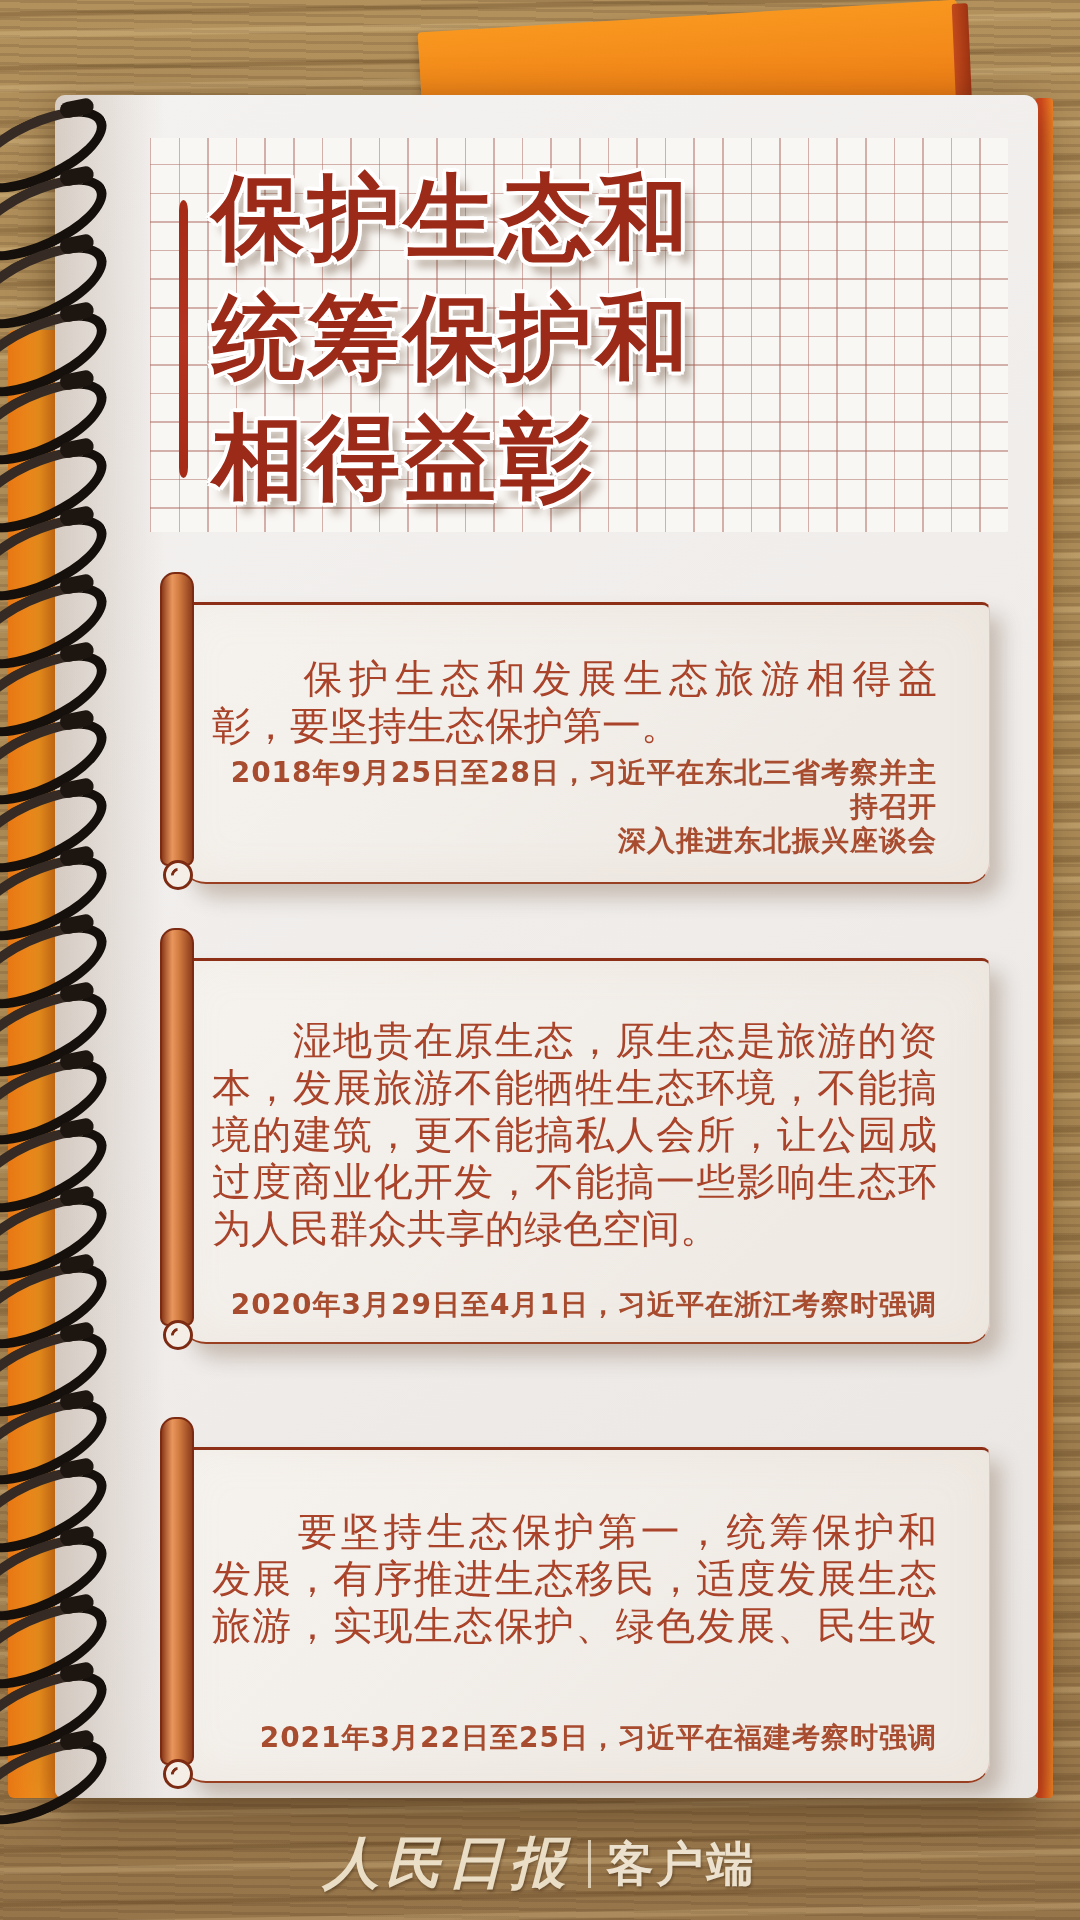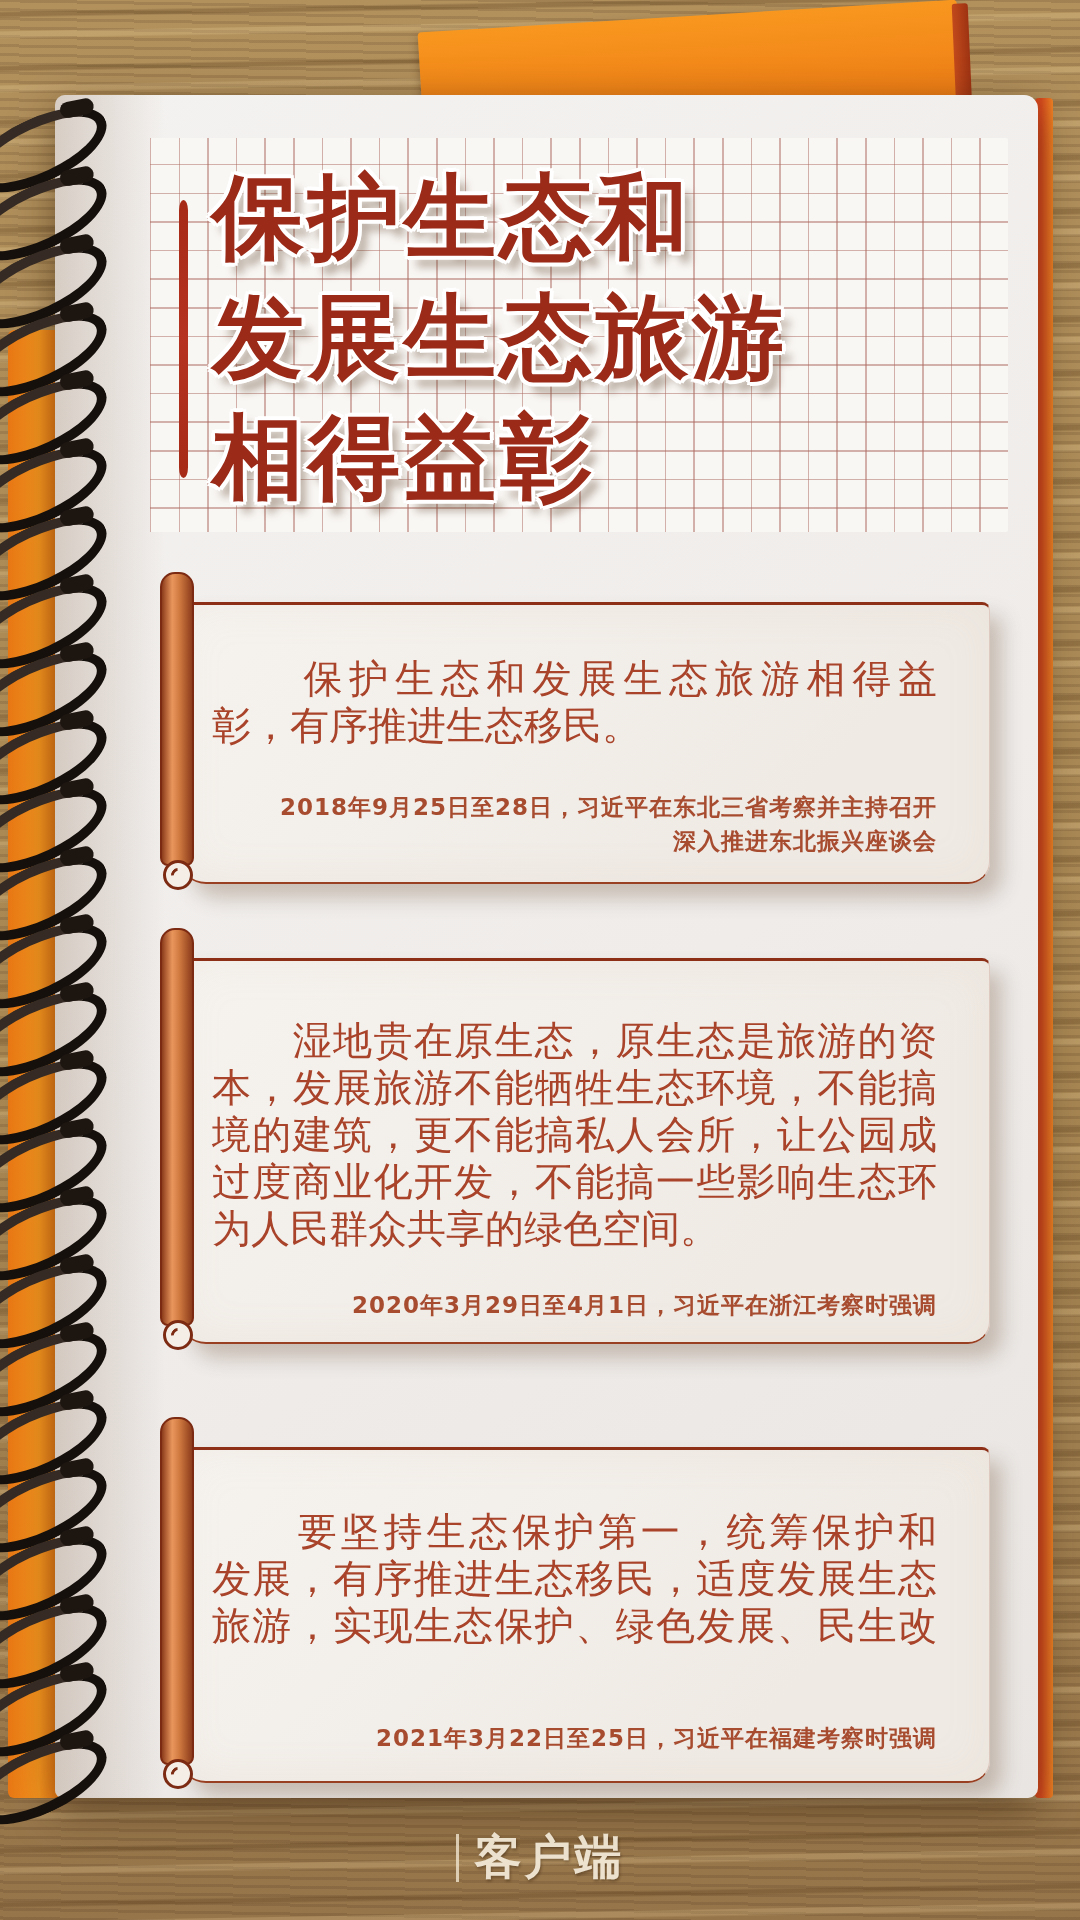--- a/index.html
+++ b/index.html
@@ -62,21 +62,21 @@
     border:2px solid #7c2a12;border-radius:15px 15px 8px 8px;z-index:3;}
   .curl{position:absolute;left:3px;bottom:2px;width:24px;height:24px;background:#f4eee7;
     border:3px solid #7c2a12;border-radius:50%;z-index:4;}
   .curl::after{content:'';position:absolute;inset:5px;border:3px solid transparent;
     border-left-color:#7c2a12;border-radius:50%;transform:rotate(40deg);}
   .quote{position:absolute;left:32px;right:52px;font-weight:400;color:#a9432a;
     font-size:39px;line-height:47px;letter-spacing:0;}
   .quote .ln{text-align:justify;text-align-last:justify;}
   .quote .ln.last{text-align-last:left;}
   .attr{position:absolute;right:52px;left:32px;font-weight:700;color:#a84c30;
-    font-size:23px;line-height:34px;letter-spacing:1px;}
+    font-size:28px;line-height:34px;letter-spacing:1px;}
   .attr .ln{text-align:right;}
   .c1 .quote{top:50px;} .c1 .attr{bottom:24px;}
   .c2 .quote{top:56px;} .c2 .attr{bottom:20px;}
   .c3 .quote{top:58px;} .c3 .attr{bottom:26px;margin-top:39px;}
   
   .footer{position:absolute;left:0;right:0;top:1826px;display:flex;justify-content:center;
     align-items:center;gap:16px;opacity:.93;}
   .brand{font-family:"DejaVu Serif",serif;font-style:italic;font-weight:700;
     font-size:56px;color:#f1e6d0;letter-spacing:6px;text-shadow:1px 2px 3px rgba(40,20,5,.4);}
   .divider{width:3px;height:48px;background:#f1e6d0;opacity:.85;}
@@ -93,30 +93,30 @@
   <div class="cover-left"></div>
 
   <div class="page">
 
     <div class="grid-paper">
       <div class="grid-v"></div>
       <div class="grid-h"></div>
       <div class="red-stroke"></div>
       <div class="title-block">
         <div class="title-line">保护生态和</div>
-        <div class="title-line">发展生态旅游</div>
+        <div class="title-line">统筹保护和</div>
         <div class="title-line">相得益彰</div>
       </div>
     </div>
 
     <div class="card c1" style="top:477px;height:320px;">
       <div class="card-body">
         <div class="quote">
             <div class="ln">　　保护生态和发展生态旅游相得益</div>
-            <div class="ln last">彰，有序推进生态移民。</div>
+            <div class="ln last">彰，要坚持生态保护第一。</div>
           </div>
         <div class="attr">
             <div class="ln">2018年9月25日至28日，习近平在东北三省考察并主持召开</div>
             <div class="ln last">深入推进东北振兴座谈会</div>
           </div>
       </div>
       <div class="rod"></div>
       <div class="curl"></div>
     </div>
 
@@ -176,17 +176,18 @@
       <div class="coil" style="top: 1342px;"></div>
       <div class="coil" style="top: 1410px;"></div>
       <div class="coil" style="top: 1478px;"></div>
       <div class="coil" style="top: 1546px;"></div>
       <div class="coil" style="top: 1614px;"></div>
       <div class="coil" style="top: 1682px;"></div>
       <div class="coil" style="top: 1750px;"></div>
     </div>
 
   <div class="footer">
+    <span class="brand">人民日报</span>
     <span class="divider"></span>
     <span class="client">客户端</span>
   </div>
 
 </div>
 
 </body></html>

